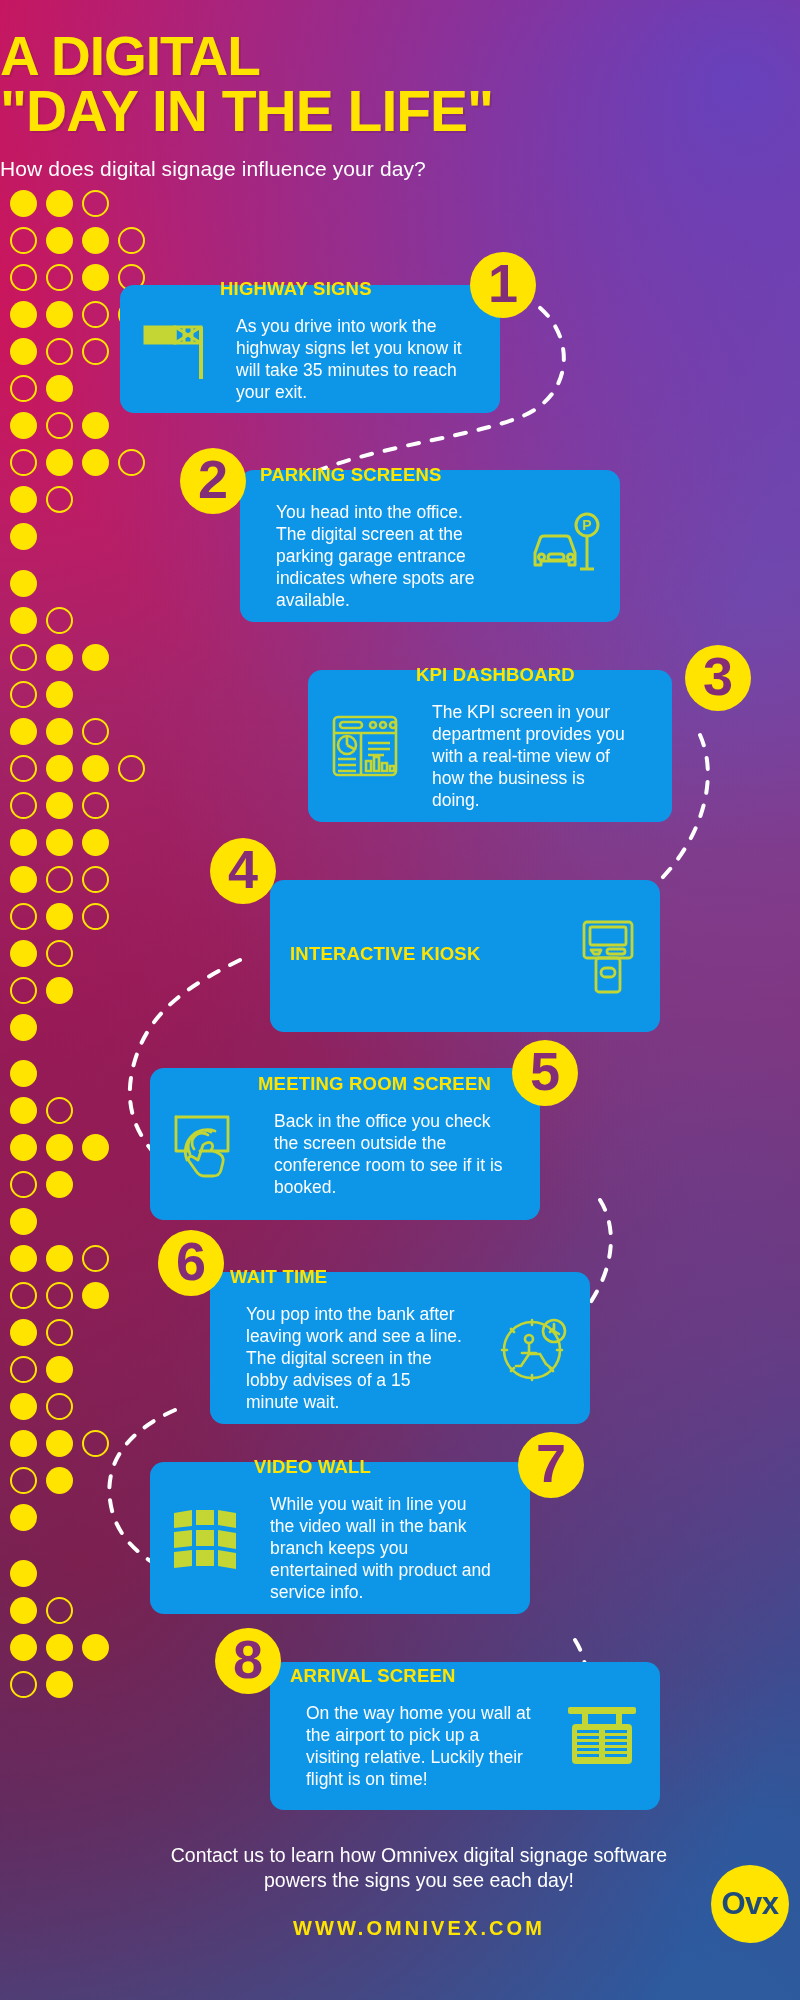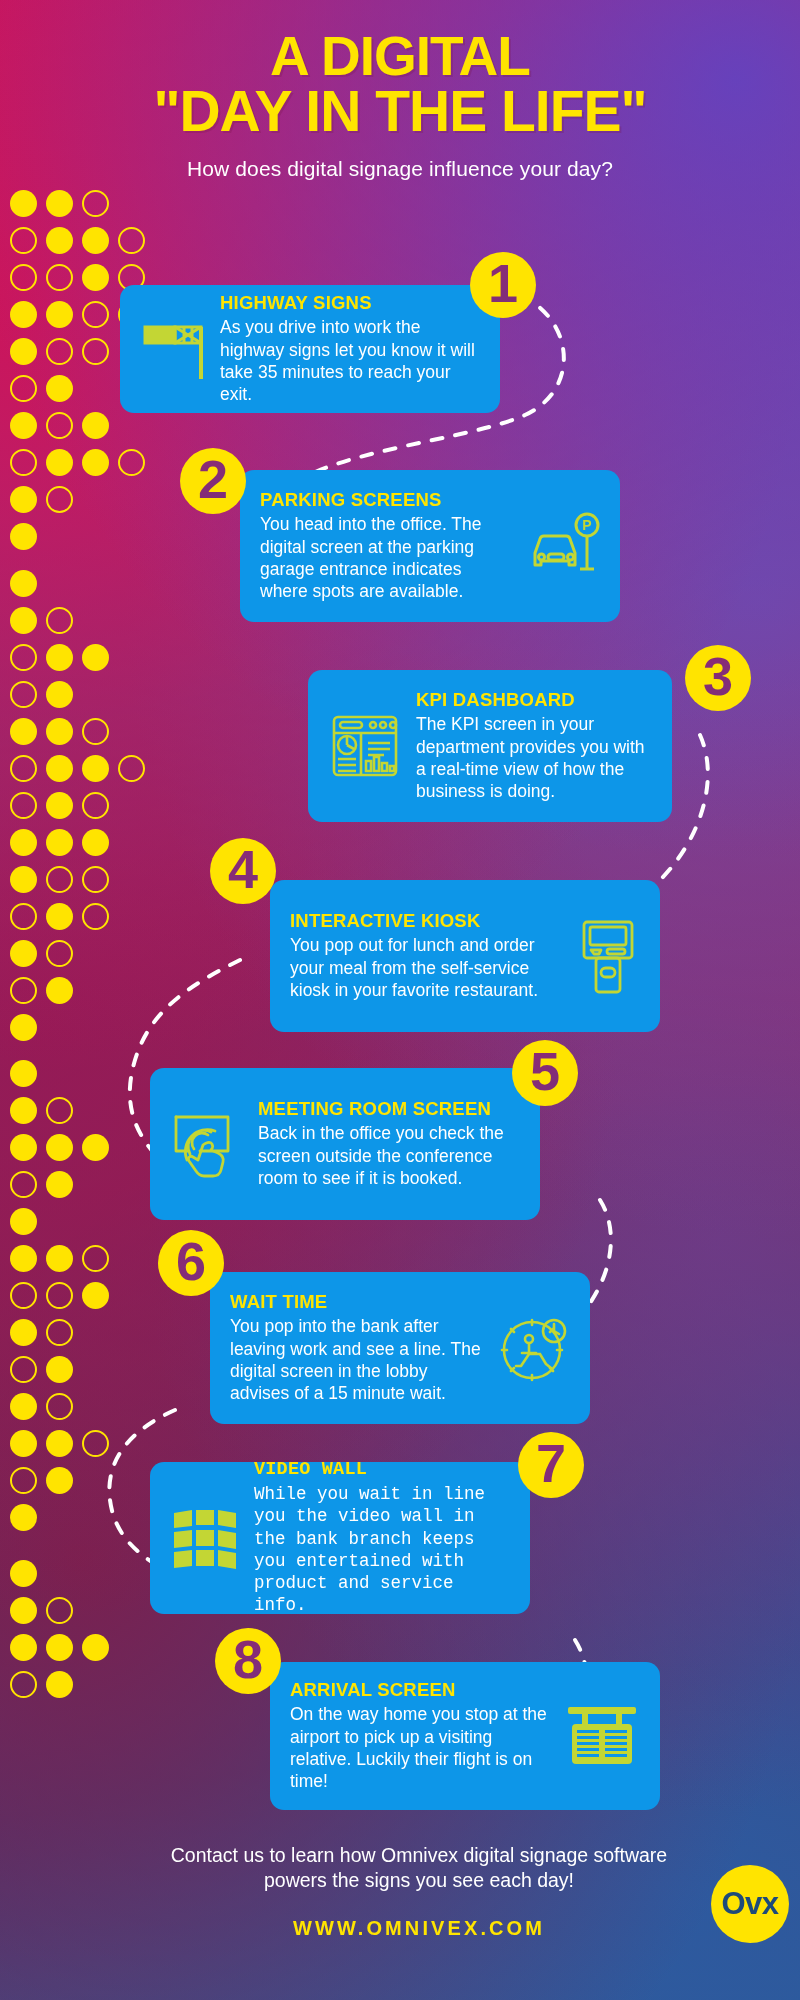--- a/index.html
+++ b/index.html
@@ -23,21 +23,21 @@
   }
 
   
   .dots{position:absolute;left:0;top:0;width:120px;height:2000px;}
   .dotrow{position:absolute;display:flex;gap:9px;}
   .dot{width:27px;height:27px;border-radius:50%;box-sizing:border-box;}
   .dot.f{background:#ffe400;}
   .dot.o{border:2.5px solid #ffe400;background:transparent;}
 
   
-  .header{position:absolute;left:0;top:0;width:800px;text-align:center;}
+  .header{position:absolute;left:0;top:0;width:800px;}
   .title{
     color:#ffe400;font-weight:bold;font-size:55px;line-height:.98;
     letter-spacing:-1px;margin:0;padding-top:30px;
     text-shadow:2px 2px 0 rgba(120,20,70,.25);
   }
   .title .l2{display:block;white-space:nowrap;font-size:57px;}
   .subtitle{
     color:#ffffff;font-size:21px;margin-top:17px;font-weight:400;letter-spacing:.1px;
   }
 
@@ -52,21 +52,21 @@
   }
   .card .txt{flex:1;}
   .card.ic-left{flex-direction:row;}
   .card.ic-right{flex-direction:row;}
   .card.ic-right .icon{order:2;}
   .card.ic-right .txt{order:1;}
   .ctitle{
     color:#ffe400;font-weight:bold;font-size:18.5px;letter-spacing:.2px;
     margin:0 0 3px 0;line-height:1.1;
   }
-  .cbody{color:#ffffff;font-size:17.5px;line-height:1.265;margin:0;}
+  .cbody{color:#ffffff;font-size:17.5px;line-height:1.265;margin:16px;}
   .icon{flex:0 0 auto;display:flex;align-items:center;justify-content:center;}
 
   
   .badge{
     position:absolute;width:66px;height:66px;border-radius:50%;
     background:#ffe400;display:flex;align-items:center;justify-content:center;
   }
   .badge span{
     font-size:54px;font-weight:bold;line-height:1;
     background:linear-gradient(135deg,#8e2a73,#7b2f7c);
@@ -370,21 +370,20 @@
         <rect x="16" y="11" width="36" height="18" rx="2"></rect>
         <path d="M17,34l3,4h5l2,-4z"></path>
             <rect x="33" y="33" width="18" height="5" rx="2.5"></rect>
         <rect x="22" y="42" width="24" height="34" rx="3"></rect>
         <rect x="27" y="52" width="14" height="9" rx="4.5"></rect>
       </g>
         </svg>
     </span>
     <div class="txt">
       <div class="ctitle">INTERACTIVE KIOSK</div>
-      <div class="cbody">You pop out for lunch and order your meal from the self-service kiosk in your favorite restaurant.</div>
     </div>
   </div>
   <div class="badge" style="left:210px;top:838px;">
     <span>4</span>
   </div>
 
   <div class="card ic-left" style="left:150px;top:1068px;width:390px;height:152px;">
     <span class="icon">
       <svg width="74" height="70" viewBox="0 0 74 70">
           <g fill="none" stroke="#c3d634" stroke-width="2.8" stroke-linejoin="round" stroke-linecap="round">
@@ -420,21 +419,21 @@
     </span>
     <div class="txt">
       <div class="ctitle">WAIT TIME</div>
       <div class="cbody">You pop into the bank after leaving work and see a line. The digital screen in the lobby advises of a 15 minute wait.</div>
     </div>
   </div>
   <div class="badge" style="left:158px;top:1230px;">
     <span>6</span>
   </div>
 
-  <div class="card ic-left" style="left:150px;top:1462px;width:380px;height:152px;font-family:Liberation Mono, monospace;">
+  <div class="card ic-left" style="left:150px;top:1462px;width:380px;height:152px;">
     <span class="icon">
       <svg width="70" height="62" viewBox="0 0 70 62">
           <g fill="#c3d634">
         <path d="M4,6 l18,-3 v16 l-18,2z"></path>
             <path d="M26,3 h18 v15 h-18z"></path>
             <path d="M48,3 l18,3 v15 l-18,-3z"></path>
         <path d="M4,25 l18,-2 v16 l-18,2z"></path>
             <path d="M26,23 h18 v16 h-18z"></path>
             <path d="M48,23 l18,3 v16 l-18,-3z"></path>
         <path d="M4,45 l18,-2 v16 l-18,2z"></path>
@@ -470,21 +469,21 @@
         <rect x="13" y="45" width="22" height="3"></rect>
               <rect x="41" y="45" width="22" height="3"></rect>
         <rect x="13" y="51" width="22" height="3"></rect>
               <rect x="41" y="51" width="22" height="3"></rect>
             </g>
       </g>
         </svg>
     </span>
     <div class="txt">
       <div class="ctitle">ARRIVAL SCREEN</div>
-      <div class="cbody">On the way home you stop at the airport to pick up a visiting relative. Luckily their flight is on time!</div>
+      <div class="cbody">On the way home you wall at the airport to pick up a visiting relative. Luckily their flight is on time!</div>
     </div>
   </div>
   <div class="badge" style="left:215px;top:1628px;">
     <span>8</span>
   </div>
 
   <div class="footer">
     <div class="ftext">Contact us to learn how Omnivex digital signage software powers the signs you see each day!</div>
     <div class="furl">WWW.OMNIVEX.COM</div>
     <div class="logo">

